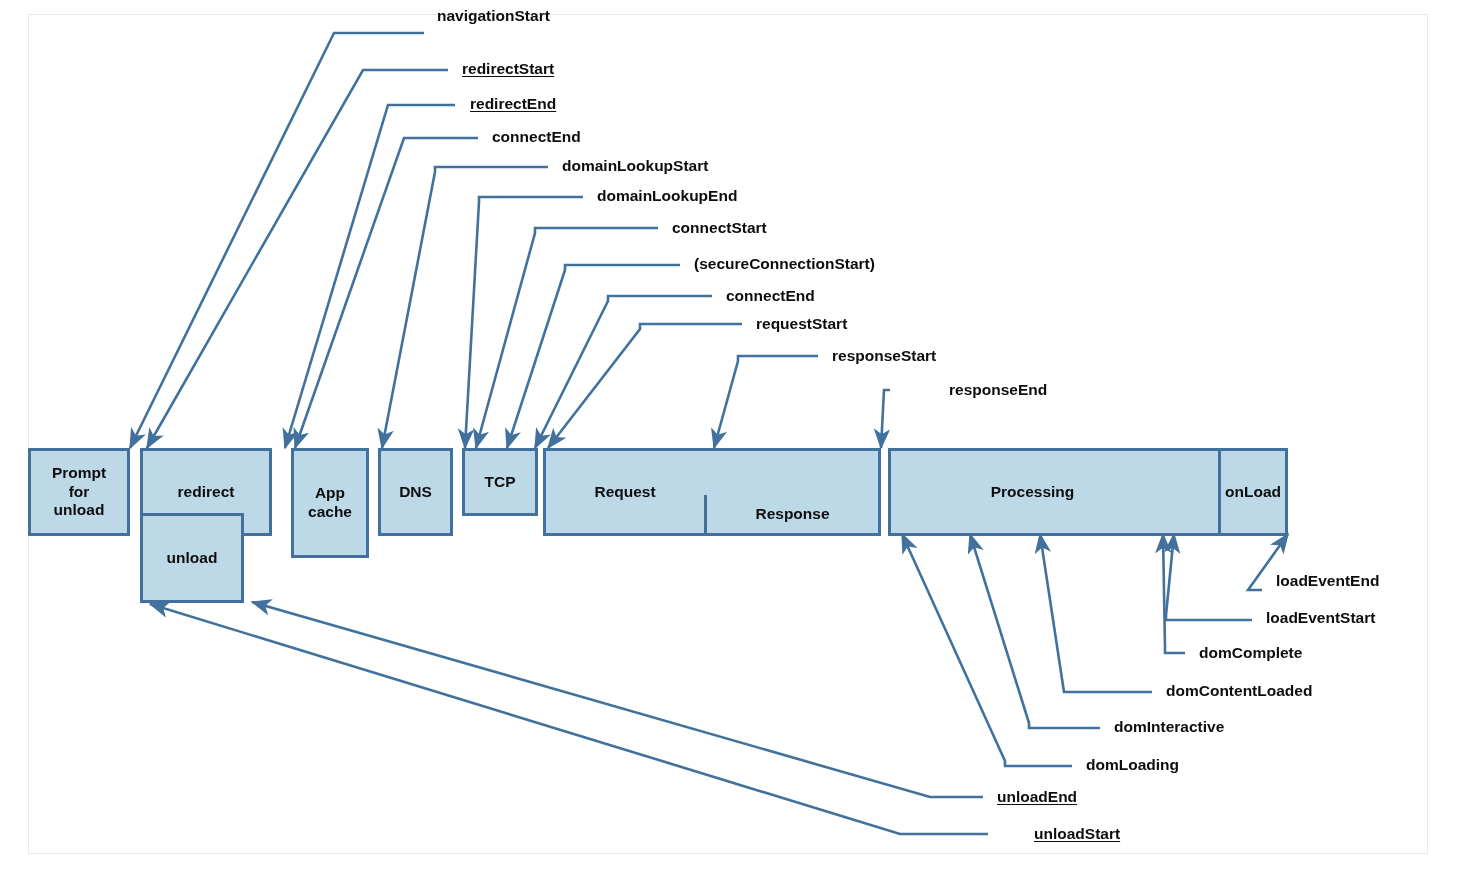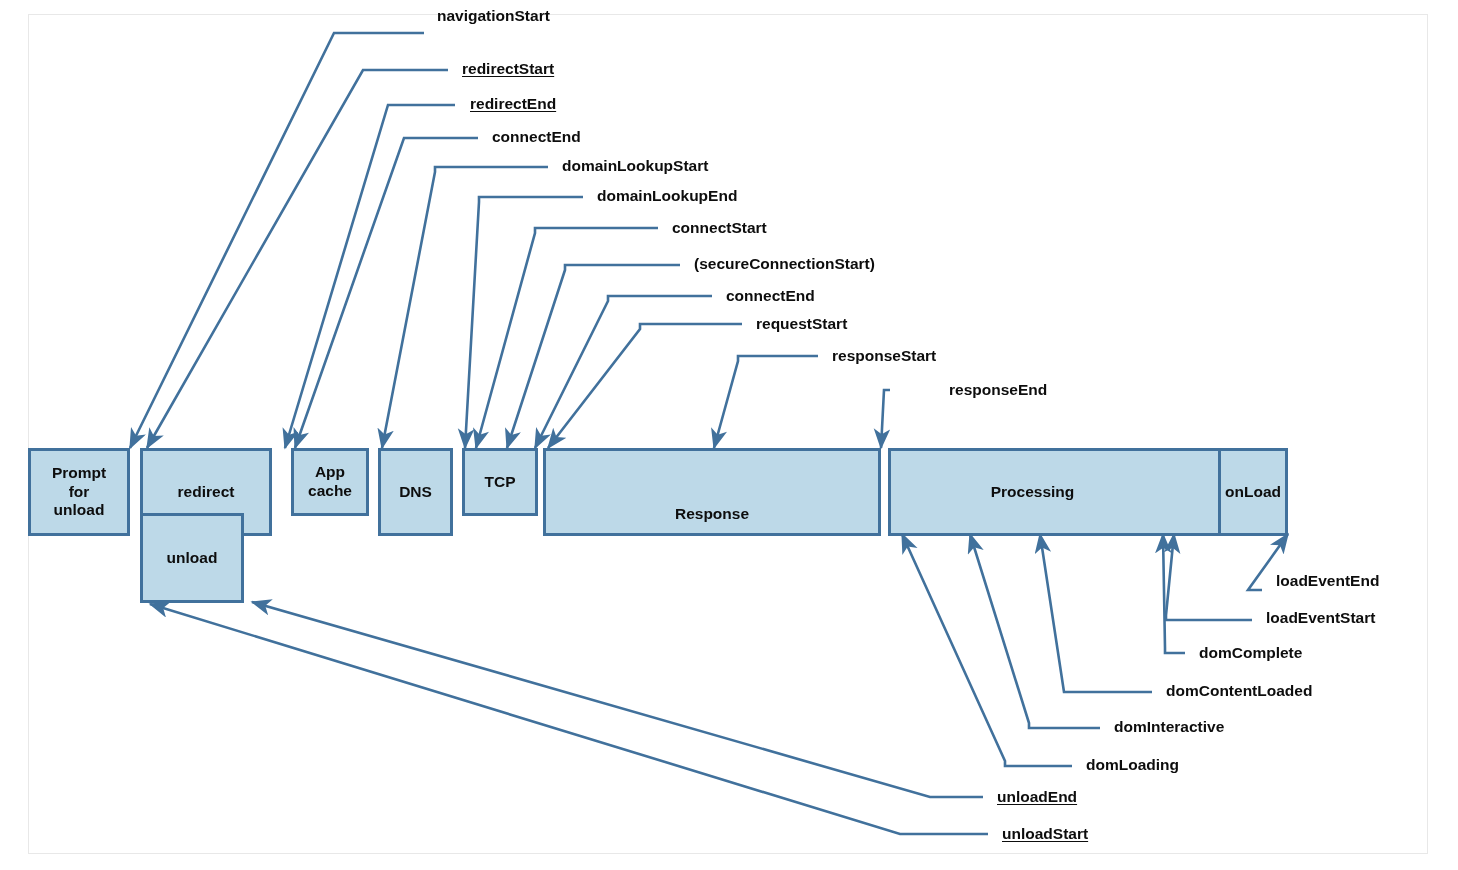--- a/index.html
+++ b/index.html
@@ -144,34 +144,35 @@
   <div class="phase-group" style="left:28px; top:448px; width:102px; height:88px;">
     <div class="phase-cell" style="white-space: pre-line;">Prompt
 for
 unload</div>
   </div>
 
   <div class="phase-group" style="left:140px; top:448px; width:132px; height:88px;">
     <div class="phase-cell" style="white-space: pre-line;">redirect</div>
   </div>
 
-  <div class="phase-group" style="left:291px; top:448px; width:78px; height:68px;">
+  <div class="phase-group" style="left:291px; top:448px; width:78px; height:110px;">
     <div class="phase-cell" style="white-space: pre-line;">App
 cache</div>
   </div>
 
   <div class="phase-group" style="left:378px; top:448px; width:75px; height:88px;">
     <div class="phase-cell" style="white-space: pre-line;">DNS</div>
   </div>
 
   <div class="phase-group" style="left:462px; top:448px; width:76px; height:68px;">
     <div class="phase-cell" style="white-space: pre-line;">TCP</div>
   </div>
 
   <div class="phase-group" style="left:543px; top:448px; width:338px; height:88px;">
+    <div class="phase-cell" style="white-space: pre-line;">Request</div>
     <div class="phase-cell" style="white-space: pre-line; margin-top: 44px;">Response</div>
   </div>
 
   <div class="phase-group" style="left:888px; top:448px; width:400px; height:88px;">
     <div class="phase-cell" style="flex: 0 0 283px; white-space: pre-line;">Processing</div>
     <div class="phase-cell" style="white-space: pre-line; margin-left: 44px;">onLoad</div>
   </div>
 
   <div class="overlay-box" style="left:140px; top:513px; width:104px; height:90px;">unload</div>
 
@@ -188,15 +189,15 @@
   <div class="evt-label" style="left:832px; top:348px;">responseStart</div>
   <div class="evt-label" style="left:904px; top:382px;margin-left:45px;">responseEnd</div>
 
   <div class="evt-label" style="left:1276px; top:573px;">loadEventEnd</div>
   <div class="evt-label" style="left:1266px; top:610px;">loadEventStart</div>
   <div class="evt-label" style="left:1199px; top:645px;">domComplete</div>
   <div class="evt-label" style="left:1166px; top:683px;">domContentLoaded</div>
   <div class="evt-label" style="left:1114px; top:719px;">domInteractive</div>
   <div class="evt-label" style="left:1086px; top:757px;">domLoading</div>
   <div class="evt-label underline" style="left:997px; top:789px;">unloadEnd</div>
-  <div class="evt-label underline" style="left:1002px; top:826px;">unloadStart</div>
+  <div class="evt-label underline" style="left:1034px; top:826px;">unloadStart</div>
 
 </div>
 
 </body></html>

